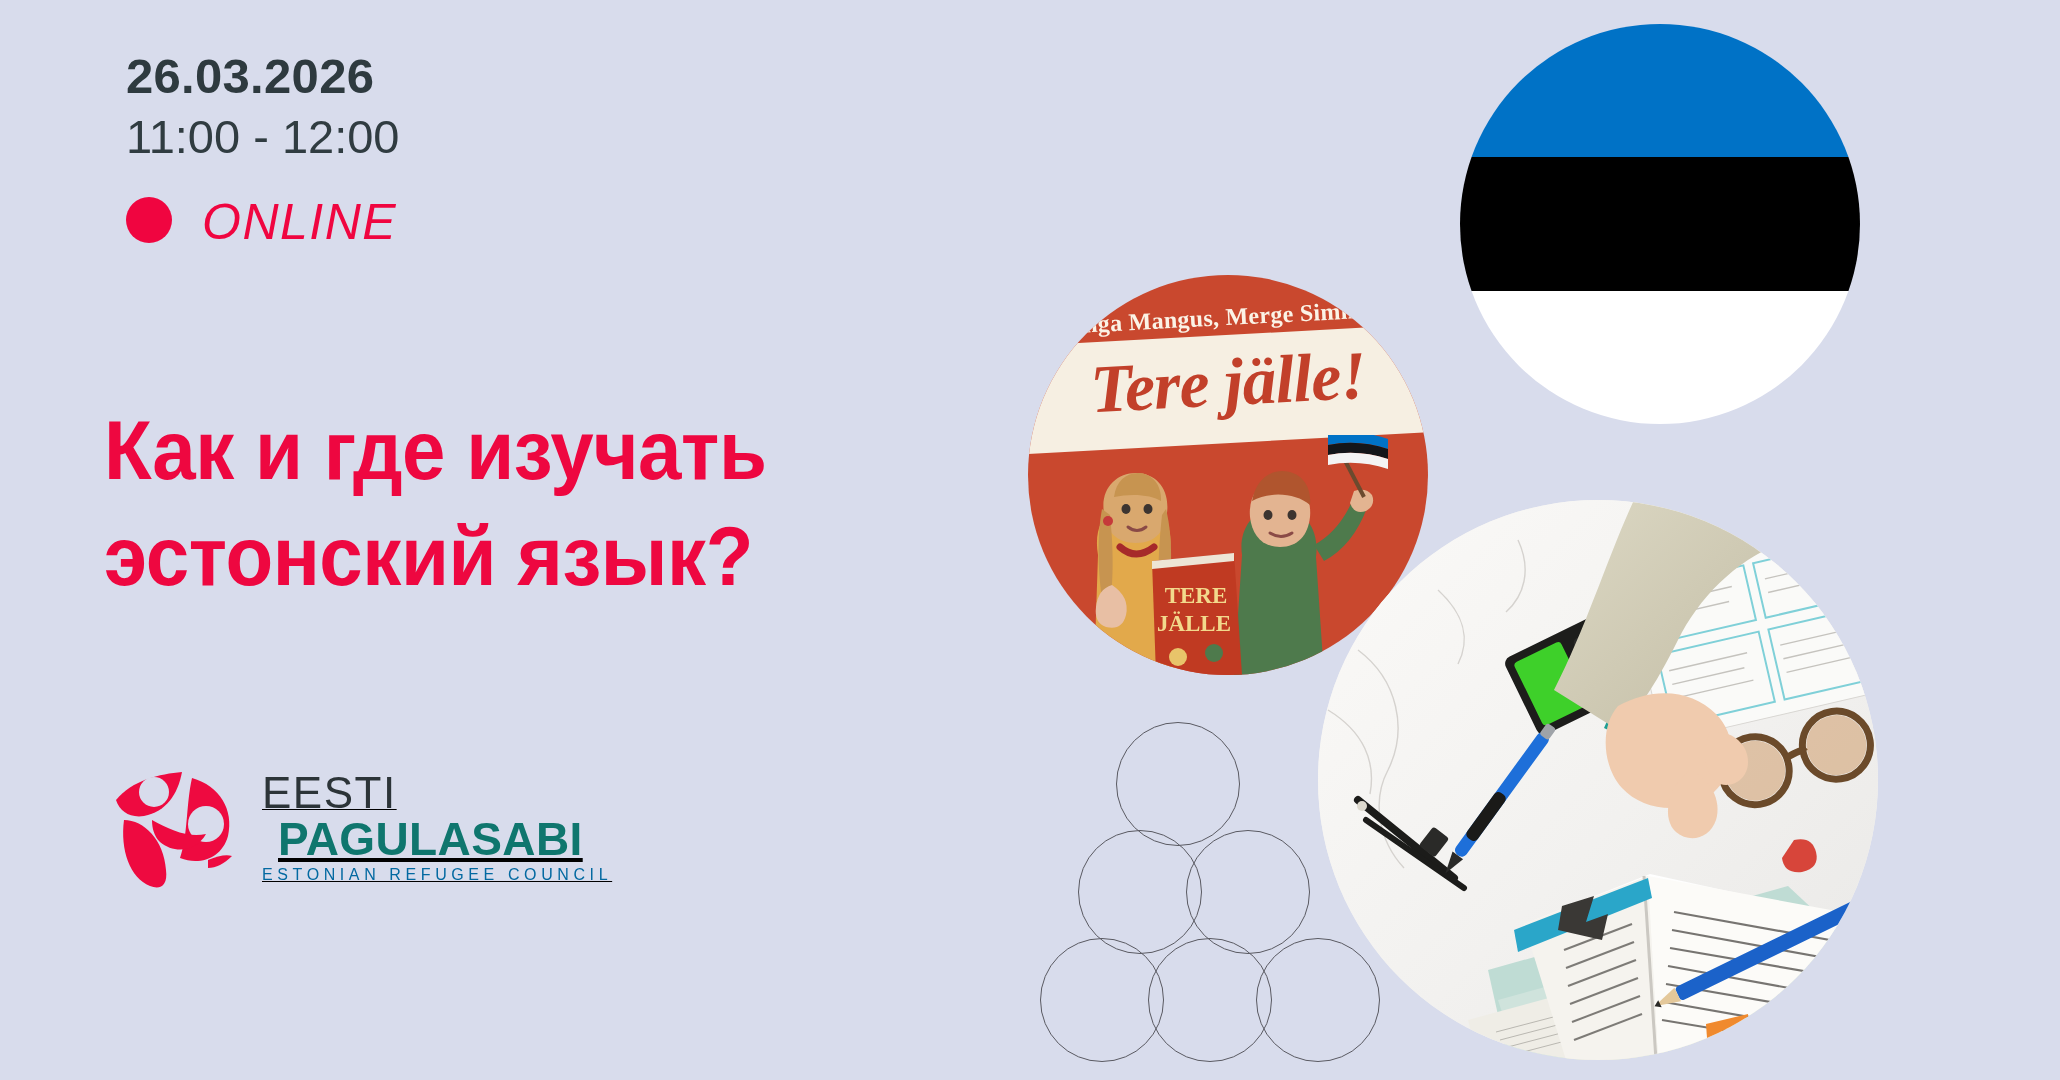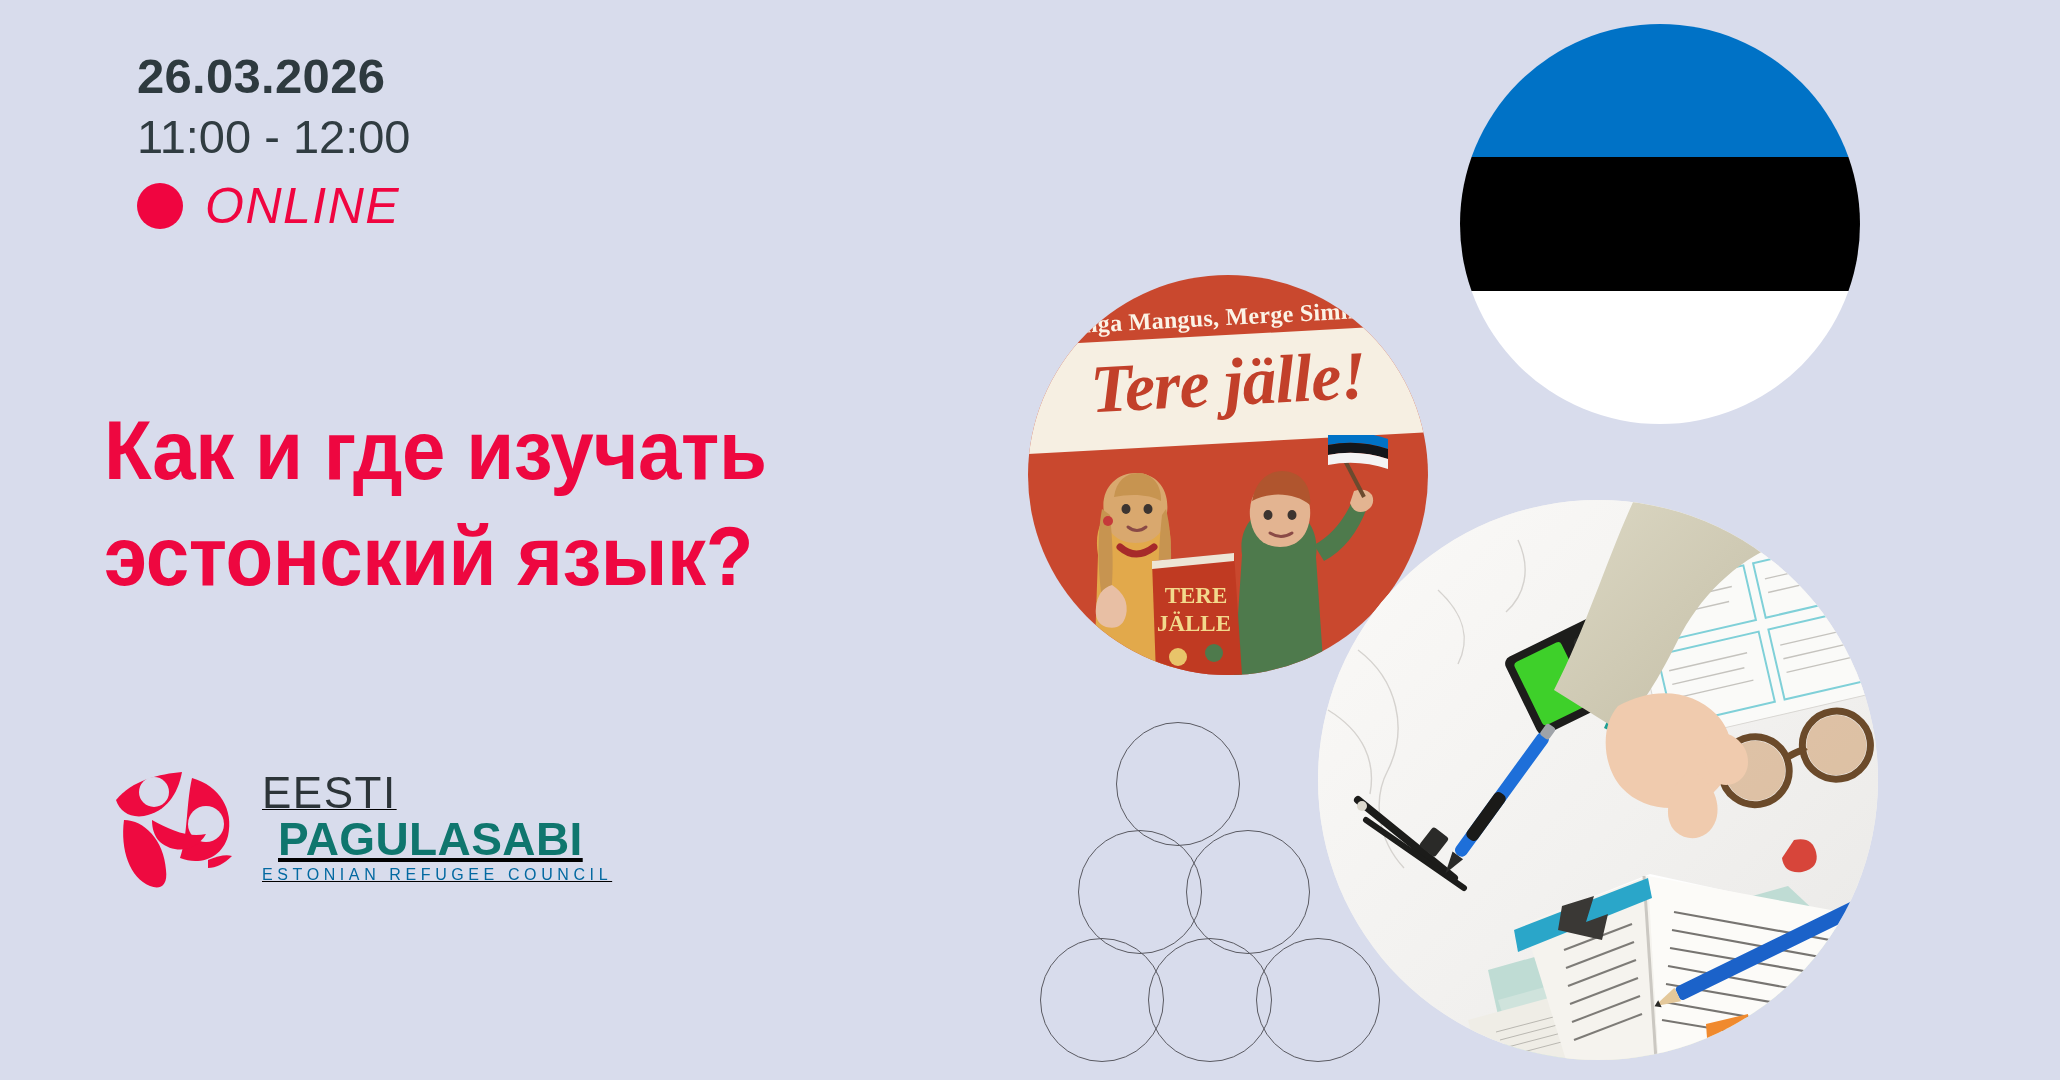--- a/index.html
+++ b/index.html
@@ -19,21 +19,21 @@
 
   
   .left-col {
     position: absolute;
     left: 0; top: 0;
     width: 1000px; height: 1080px;
   }
 
   .date-block {
     position: absolute;
-    left: 137px;
+    left: 126px;
     top: 48px;
     width: 560px;
   }
   .date-line {
     font-size: 49px;
     font-weight: 700;
     color: #2E3A3F;
     letter-spacing: 0.3px;
     line-height: 1.18;
     white-space: nowrap;
@@ -41,23 +41,23 @@
   .time-line {
     font-size: 47px;
     font-weight: 400;
     color: #303C41;
     line-height: 1.22;
     margin-top: 2px;
     white-space: nowrap;
   }
   .online-row {
     display: flex;
-    align-items: center;
-    gap: 22px;
-    margin-top: 16px;
+    align-items: flex-start;
+    gap: 30px;
+    margin-top: 32px;
   }
   .online-dot {
     width: 46px;
     height: 46px;
     border-radius: 50%;
     background: #F00540;
     flex: 0 0 auto;
   }
   .online-label {
     font-size: 50px;

